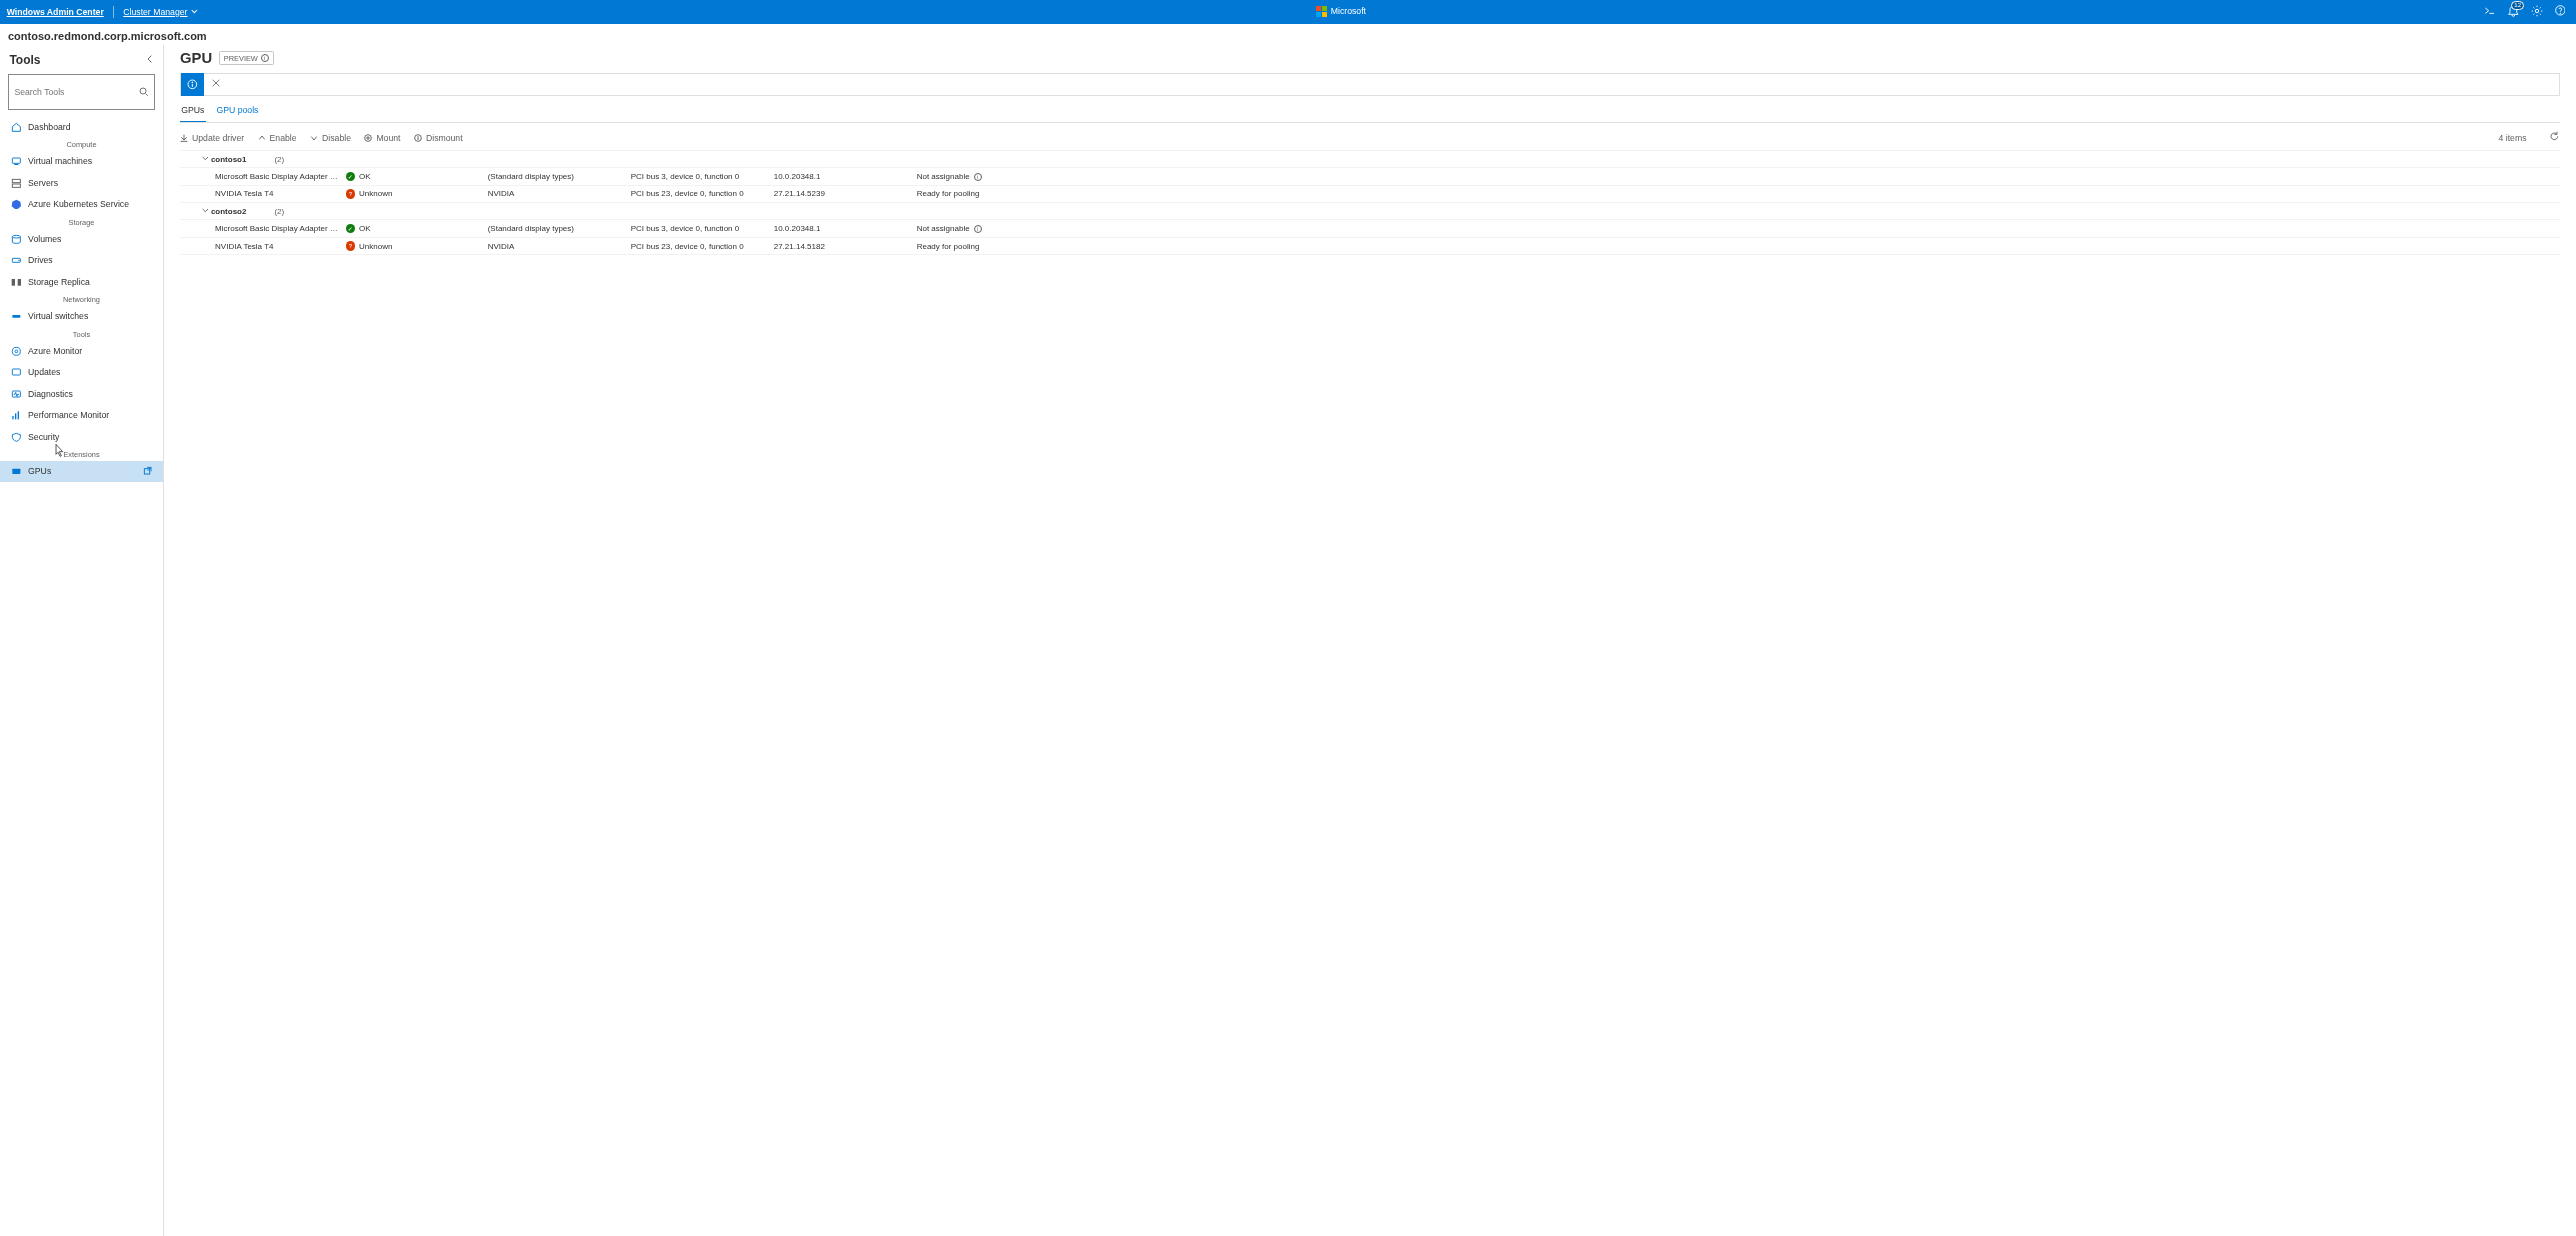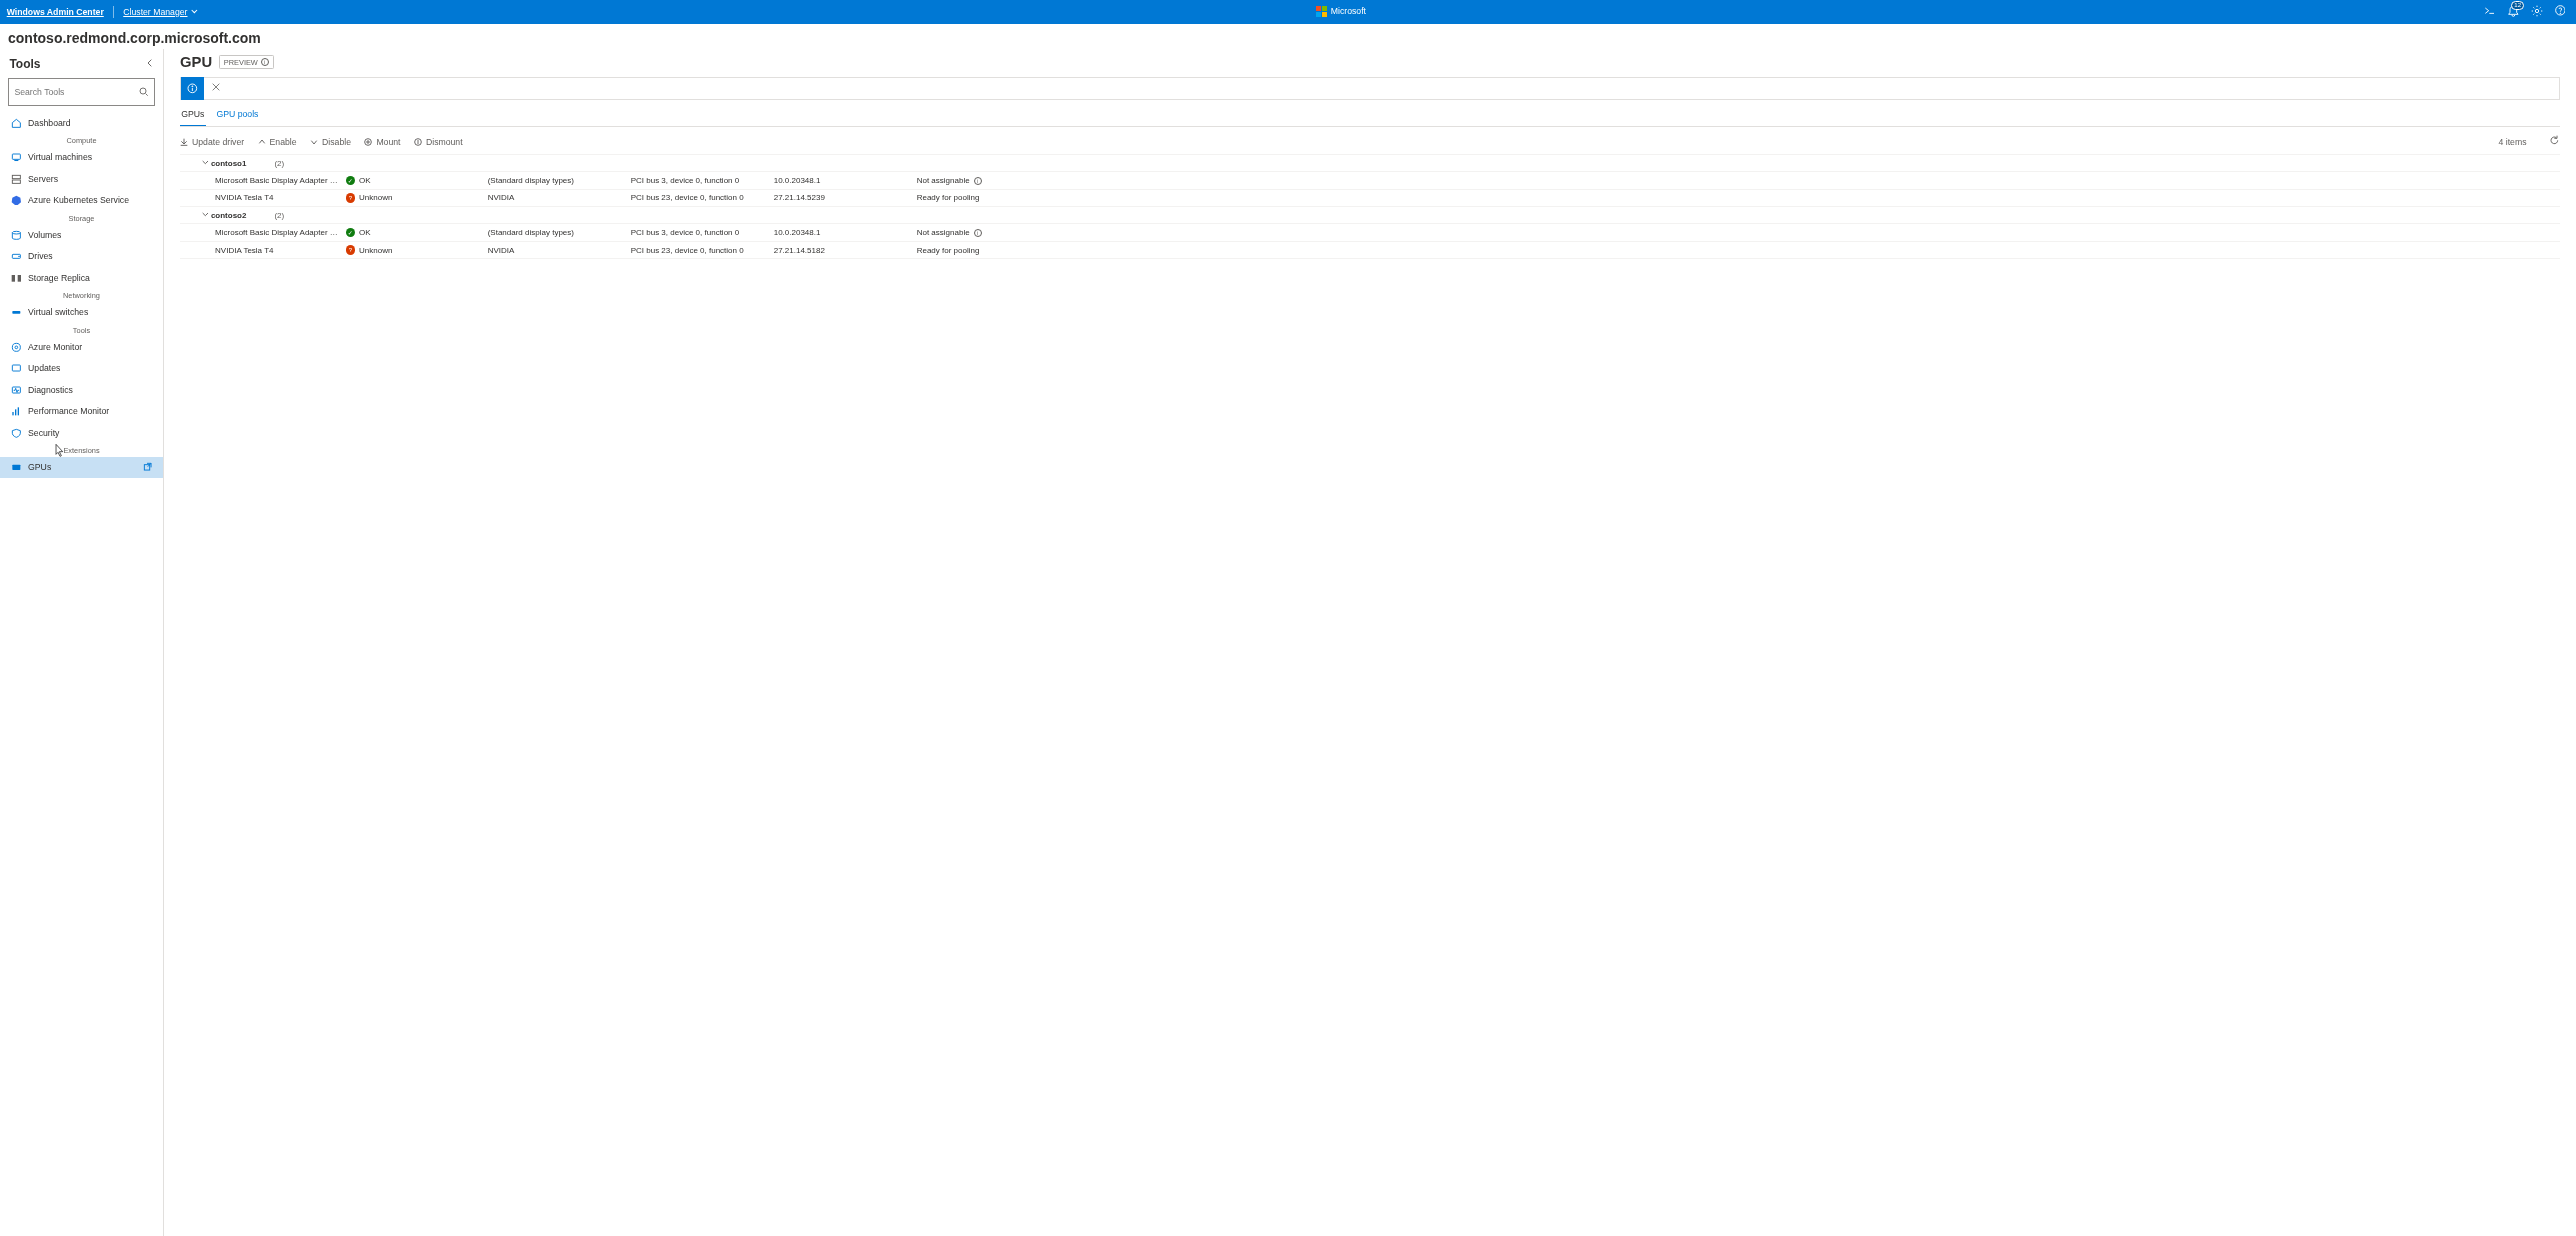--- a/index.html
+++ b/index.html
@@ -16,29 +16,29 @@
   .ms-logo span:nth-child(1){background:#f25022;}
   .ms-logo span:nth-child(2){background:#7fba00;}
   .ms-logo span:nth-child(3){background:#00a4ef;}
   .ms-logo span:nth-child(4){background:#ffb900;}
   .topbar .right { display: flex; align-items: center; gap: 12px; padding-right: 4px; }
   .topbar svg { stroke: #fff; }
   .notif-wrap { position: relative; }
   .notif-badge { position:absolute; top:-4px; right:-5.4px; background:#005a9e; border:0.7px solid #fff; border-radius:5.4px; font-size:6px; padding:0 2px; line-height:7.4px; }
 
   
-  .hostbar { padding: 6.7px 8px 2.7px; font-size: 14px; font-weight: 700; color: #323130; }
+  .hostbar { padding: 6.7px 8px 2.7px; font-size: 11px; font-weight: 700; color: #323130; }
 
   
   .layout { flex:1; display:flex; min-height:0; }
   .sidebar { width:164px; border-right:0.7px solid #e1dfdd; display:flex; flex-direction:column; padding-top:4px; }
   .sidebar-header { display:flex; align-items:center; justify-content:space-between; padding:4px 9.4px 6.7px; }
   .sidebar-header h2 { font-size:12px; font-weight:600; }
   .sidebar-header .chev { color:#605e5c; }
-  .search-wrap { margin:0 8px 6.7px; border:0.7px solid #8a8886; height:28px; display:flex; align-items:center; padding:0 5.4px; }
+  .search-wrap { margin:0 8px 6.7px; border:0.7px solid #8a8886; height:36px; display:flex; align-items:center; padding:0 5.4px; }
   .search-wrap input { flex:1; border:none; outline:none; font-size:8.7px; background:transparent; }
   .nav { flex:1; overflow:auto; }
   .nav-group { font-size:7.4px; color:#605e5c; text-align:center; padding:2.7px 0 1.3px; }
   .nav-item { display:flex; align-items:center; height:21.5px; padding:0 10.7px; gap:6.7px; color:#323130; cursor:pointer; }
   .nav-item.active { background:#c7e0f4; }
   .nav-icon { width:10.7px; height:10.7px; display:flex; align-items:center; justify-content:center; flex-shrink:0; }
   .nav-icon svg { width:10.7px; height:10.7px; }
   .nav-item .ext-icon { margin-left:auto; color:#0078d4; }
 
   

